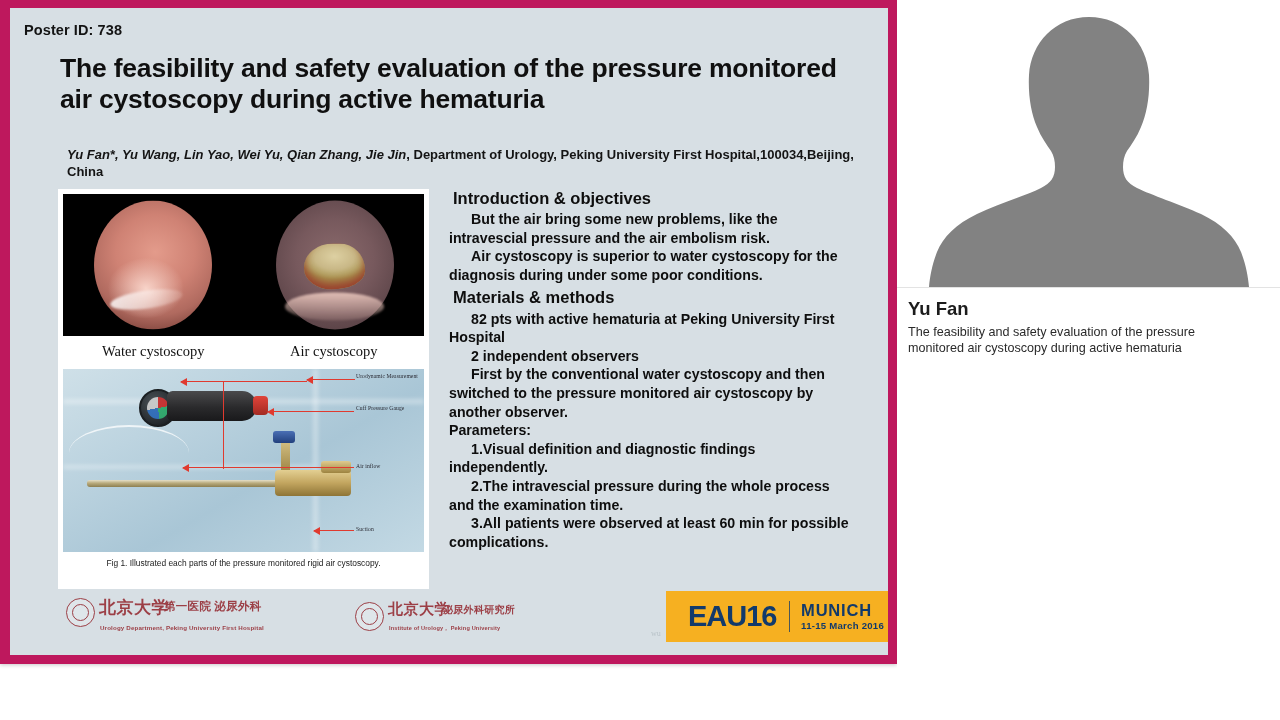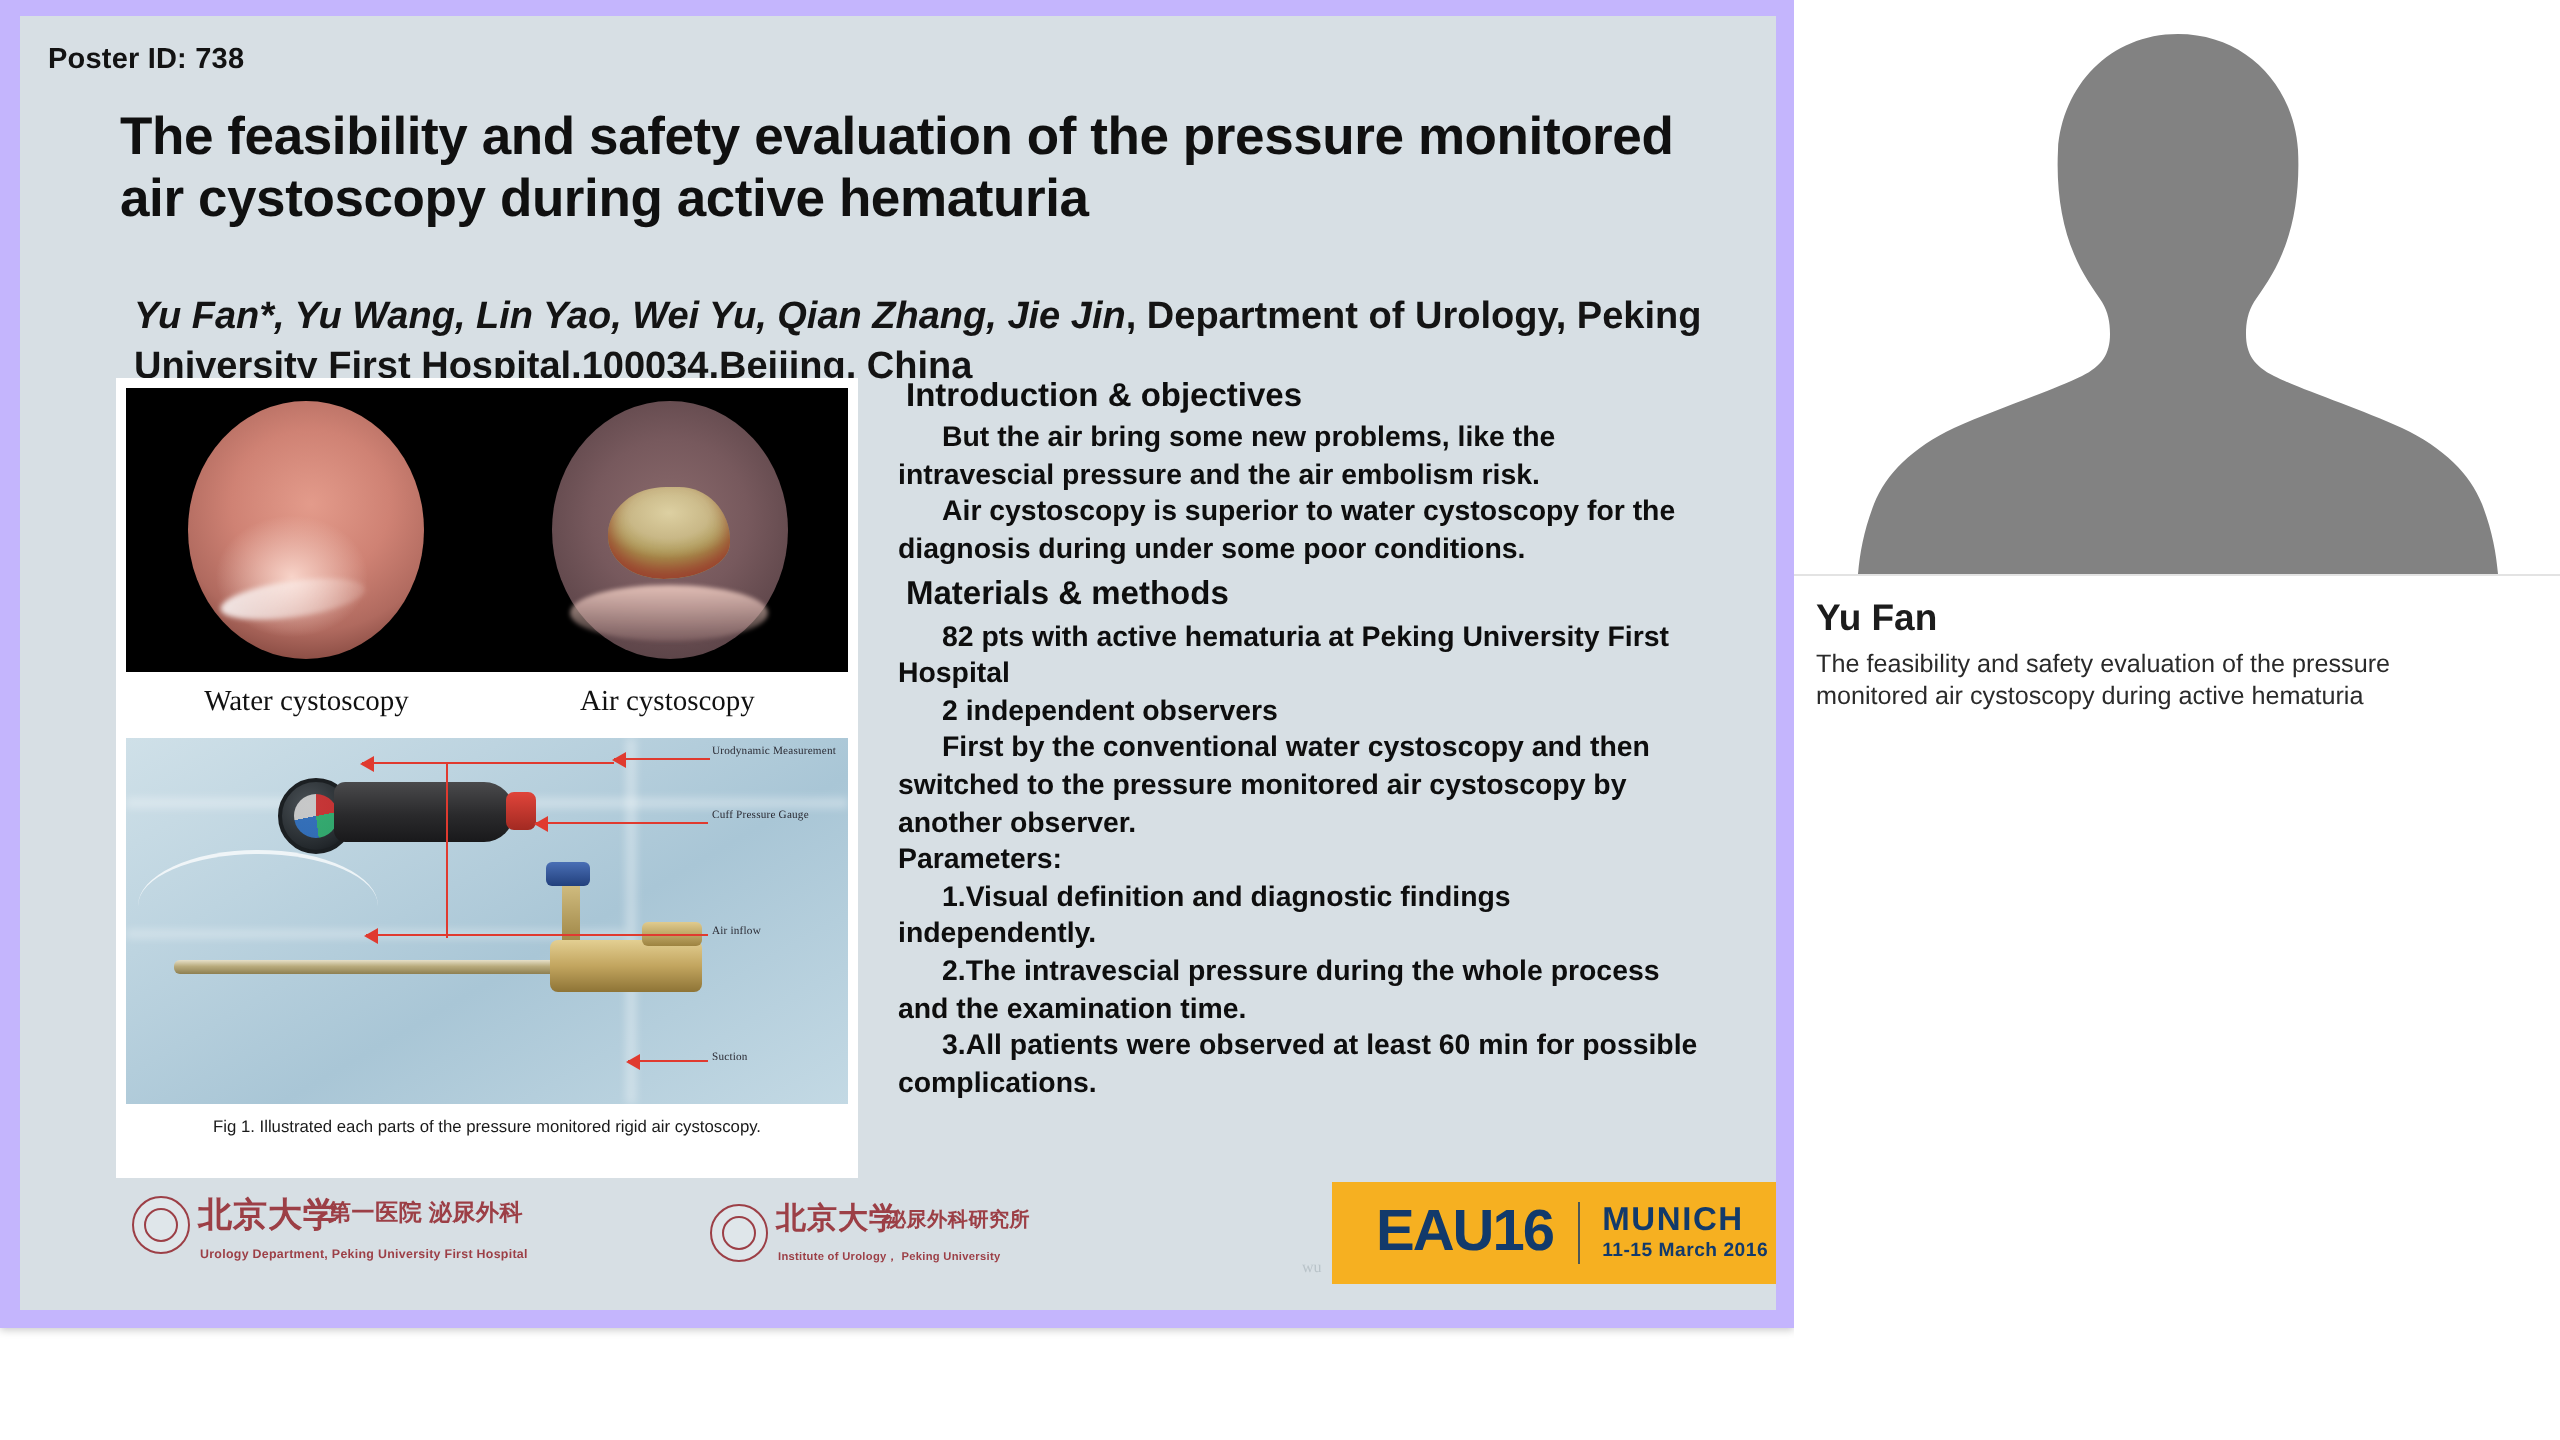--- a/index.html
+++ b/index.html
@@ -5,21 +5,21 @@
   html,body{margin:0;padding:0;}
   body{
     width:1280px;height:720px;overflow:hidden;background:#ffffff;
     font-family:"Liberation Sans",sans-serif;
   }
   .stage{position:relative;width:1280px;height:720px;background:#ffffff;}
 
   
   .poster-card{
     position:absolute;left:0;top:0;width:897px;height:664px;
-    background:#c4b5fd;
+    background:#be185d;
     box-shadow:0 1px 4px rgba(0,0,0,.22);
     box-sizing:border-box;
     padding:8px 9px 9px 10px;
   }
   .poster{
     position:relative;width:100%;height:100%;
     background:#d7dfe4;
     box-sizing:border-box;
     overflow:hidden;
   }
@@ -31,21 +31,21 @@
   }
 
   .poster-title{
     position:absolute;left:50px;top:45px;width:790px;
     font-size:26.5px;line-height:1.18;font-weight:bold;color:#101010;
     letter-spacing:-.2px;
   }
 
   .authors{
     position:absolute;left:57px;top:138px;width:790px;
-    font-size:19px;line-height:1.33;font-weight:bold;color:#141414;
+    font-size:13px;line-height:1.33;font-weight:bold;color:#141414;
   }
   .authors .names{font-style:italic;}
 
   
   .fig-col{
     position:absolute;left:48px;top:181px;width:371px;height:400px;
     background:#ffffff;
     box-sizing:border-box;
   }
   .endo-row{

